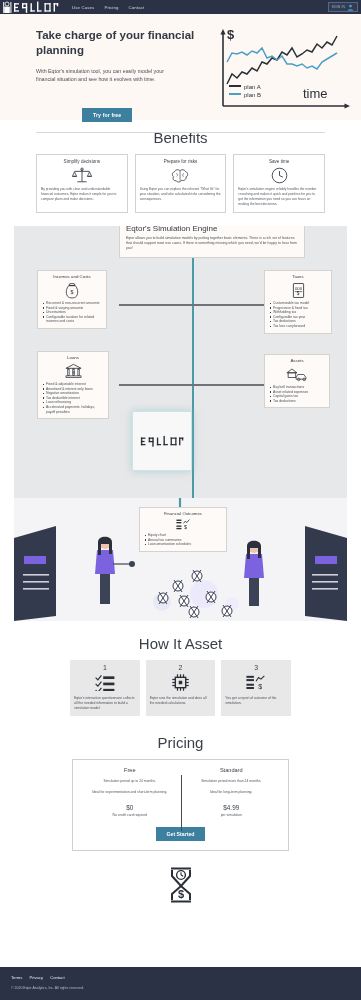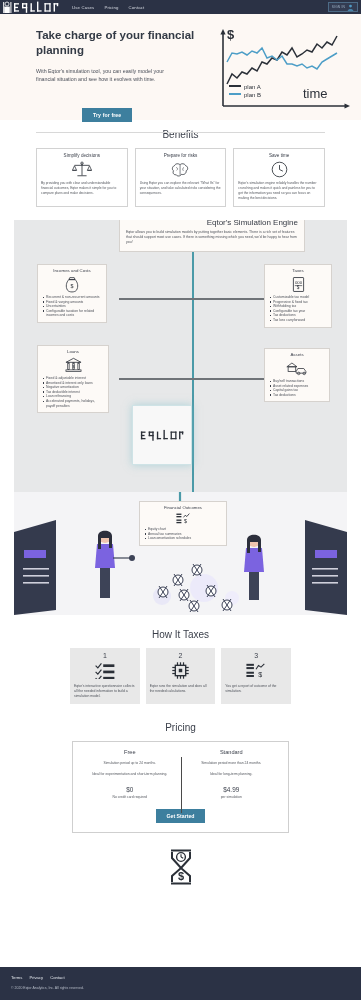--- a/index.html
+++ b/index.html
@@ -83,21 +83,21 @@
     position: absolute;
     left: 36px; right: 36px;
     top: 118px;
     height: 1px;
     background: #d8d8d8;
   }
 
   
   .section-title {
     text-align: center;
-    font-size: 10px;
+    font-size: 15px;
     font-weight: normal;
     color: #3a3f4a;
   }
 
   
   .benefits { padding-top: 9px; }
   .benefit-cards {
     display: flex;
     gap: 7px;
     padding: 8px 36px 0 36px;
@@ -134,21 +134,21 @@
   .engine-header {
     position: absolute;
     left: 105px; top: -7px;
     width: 186px;
     background: #fdfaf7;
     border: 0.5px solid #d6d2ce;
     padding: 4px 6px 5px 6px;
     z-index: 5;
   }
   .engine-title {
-    text-align: right;
+    text-align: left;
     font-size: 8px;
     color: #363b45;
     margin-bottom: 3px;
   }
   .engine-desc {
     font-size: 3.5px;
     line-height: 5.2px;
     color: #4e525a;
   }
   .vline {
@@ -643,21 +643,21 @@
         <ul class="outcomes-list">
           <li>Equity chart</li>
           <li>Annual tax summaries</li>
           <li>Loan amortization schedules</li>
         </ul>
       </div>
     </div>
   </div>
 
   <div class="how">
-    <h2 class="section-title">How It Taxes</h2>
+    <h2 class="section-title">How It Asset</h2>
     <div class="how-cards">
 
       <div class="how-card">
         <div class="how-num">1</div>
         <div class="how-icon">
           <svg width="20" height="17" viewBox="0 0 22 19">
             <polyline points="0.5,4 3,6.5 7,1.5" fill="none" stroke="#2b3038" stroke-width="1.3"></polyline>
             <rect x="9" y="2.6" width="12.5" height="3" fill="#2b3038"></rect>
             <polyline points="0.5,11 3,13.5 7,8.5" fill="none" stroke="#2b3038" stroke-width="1.3"></polyline>
             <rect x="9" y="9.6" width="12.5" height="3" fill="#2b3038"></rect>

